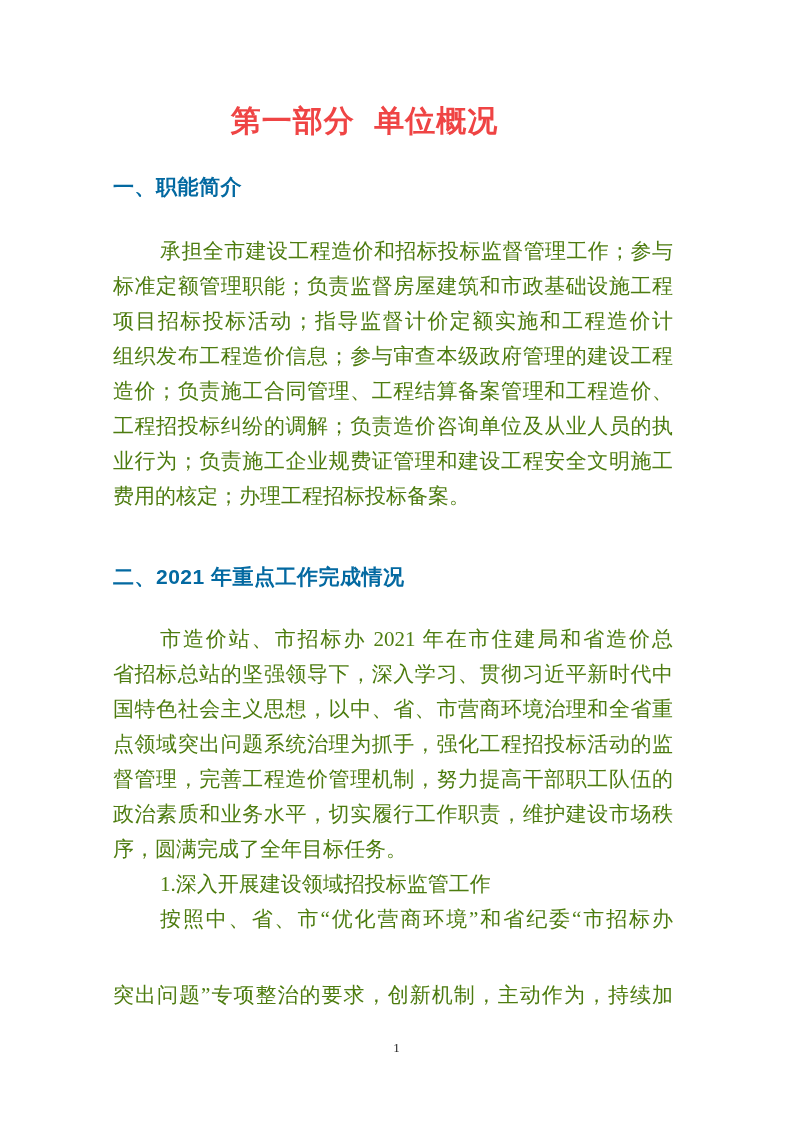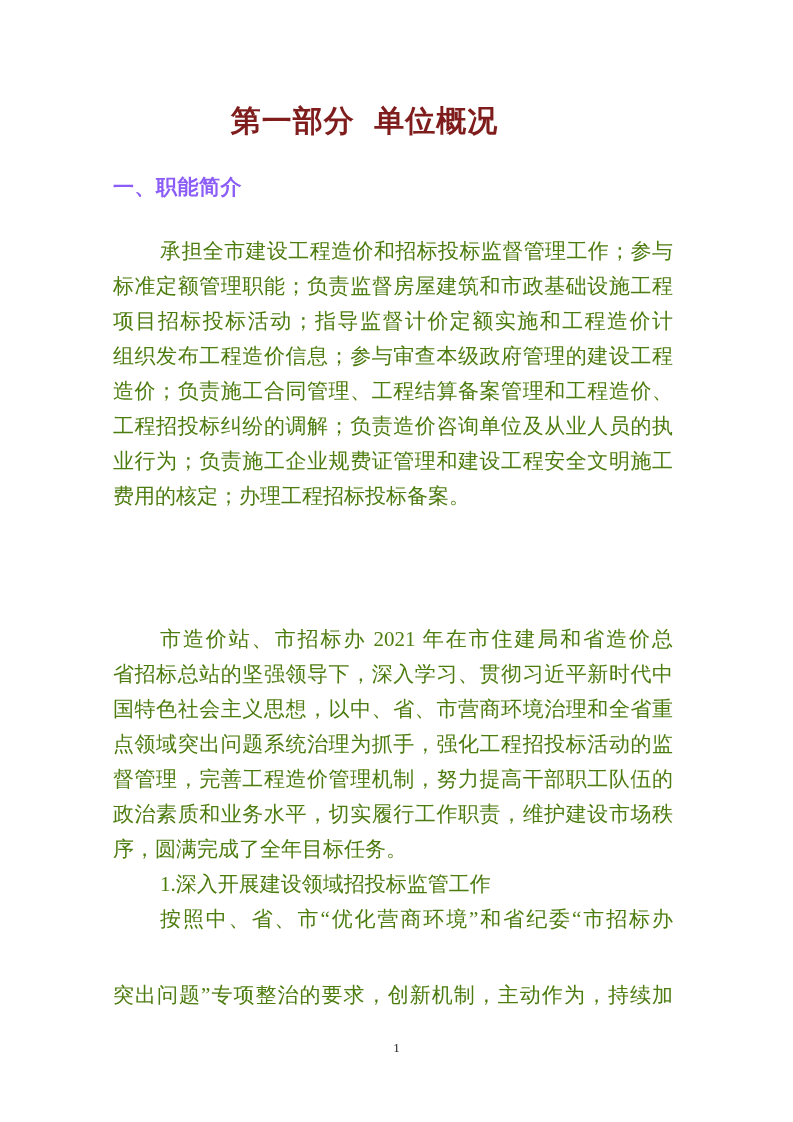--- a/index.html
+++ b/index.html
@@ -18,33 +18,33 @@
     left: 0;
     width: 729px;
     margin: 0;
     text-align: center;
     font-family: "Liberation Sans", "DejaVu Sans", sans-serif;
     font-weight: bold;
     font-size: 30px;
     line-height: 40px;
     letter-spacing: 1px;
     word-spacing: 10px;
-    color: #7f1d1d;
+    color: #ef4444;
   }
   .sec-heading {
     position: absolute;
     left: 113px;
     width: 566px;
     margin: 0;
     font-family: "Liberation Sans", "DejaVu Sans", sans-serif;
     font-weight: bold;
     font-size: 21px;
     line-height: 30px;
     letter-spacing: 0.5px;
-    color: #8b5cf6;
+    color: #0369a1;
   }
   #sec1-heading { top: 172px; }
   #sec2-heading { top: 562px; }
   #para1 { position: absolute; left: 113px; top: 234px; }
   #flow2 { position: absolute; left: 113px; top: 622px; }
   .para { width: 560px; }
   .ln {
     height: 35px;
     line-height: 35px;
     font-size: 21px;
@@ -80,20 +80,21 @@
       <div class="ln first">承担全市建设工程造价和招标投标监督管理工作；参与</div>
       <div class="ln">标准定额管理职能；负责监督房屋建筑和市政基础设施工程</div>
       <div class="ln">项目招标投标活动；指导监督计价定额实施和工程造价计价，</div>
       <div class="ln">组织发布工程造价信息；参与审查本级政府管理的建设工程</div>
       <div class="ln">造价；负责施工合同管理、工程结算备案管理和工程造价、</div>
       <div class="ln">工程招投标纠纷的调解；负责造价咨询单位及从业人员的执</div>
       <div class="ln">业行为；负责施工企业规费证管理和建设工程安全文明施工</div>
       <div class="ln last">费用的核定；办理工程招标投标备案。</div>
     </div>
 
+  <h2 class="sec-heading" id="sec2-heading">二、2021 年重点工作完成情况</h2>
 
   <div id="flow2">
     <div class="para">
         <div class="ln first">市造价站、市招标办 2021 年在市住建局和省造价总站、</div>
         <div class="ln">省招标总站的坚强领导下，深入学习、贯彻习近平新时代中</div>
         <div class="ln">国特色社会主义思想，以中、省、市营商环境治理和全省重</div>
         <div class="ln">点领域突出问题系统治理为抓手，强化工程招投标活动的监</div>
         <div class="ln">督管理，完善工程造价管理机制，努力提高干部职工队伍的</div>
         <div class="ln">政治素质和业务水平，切实履行工作职责，维护建设市场秩</div>
         <div class="ln last">序，圆满完成了全年目标任务。</div>

